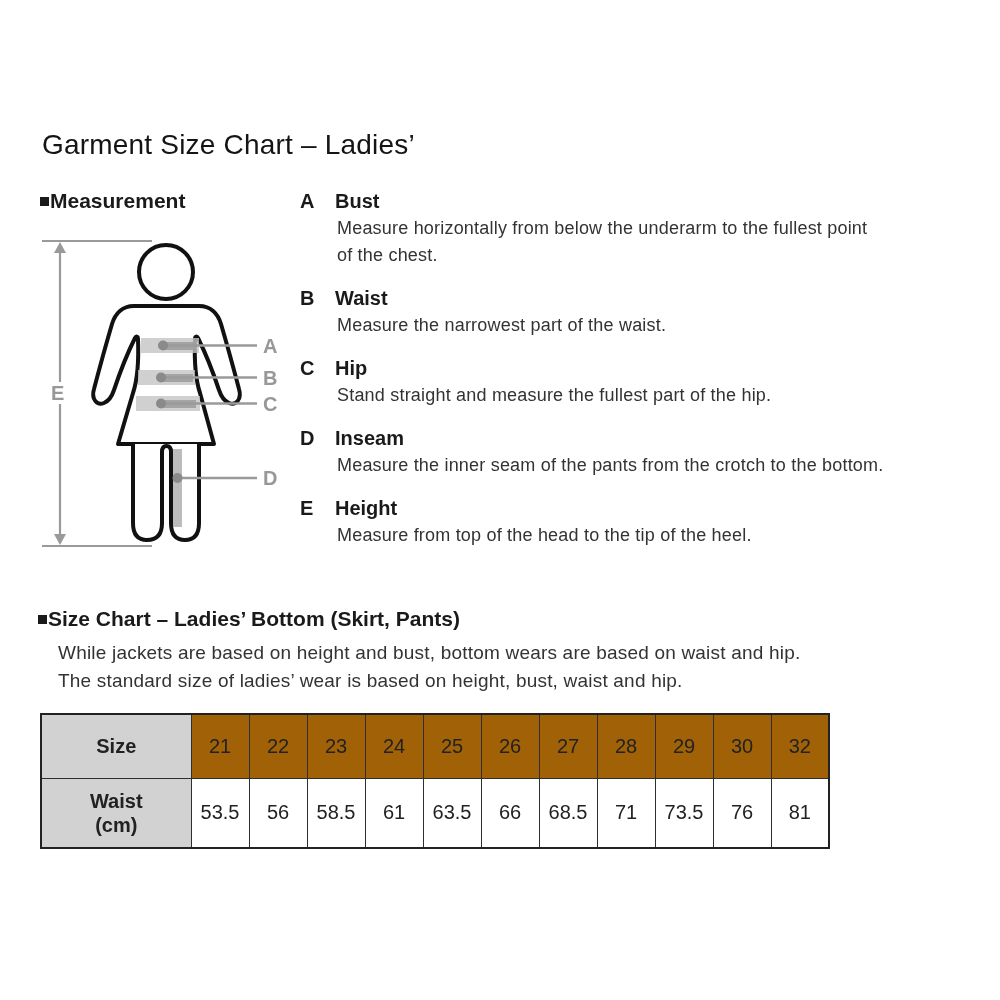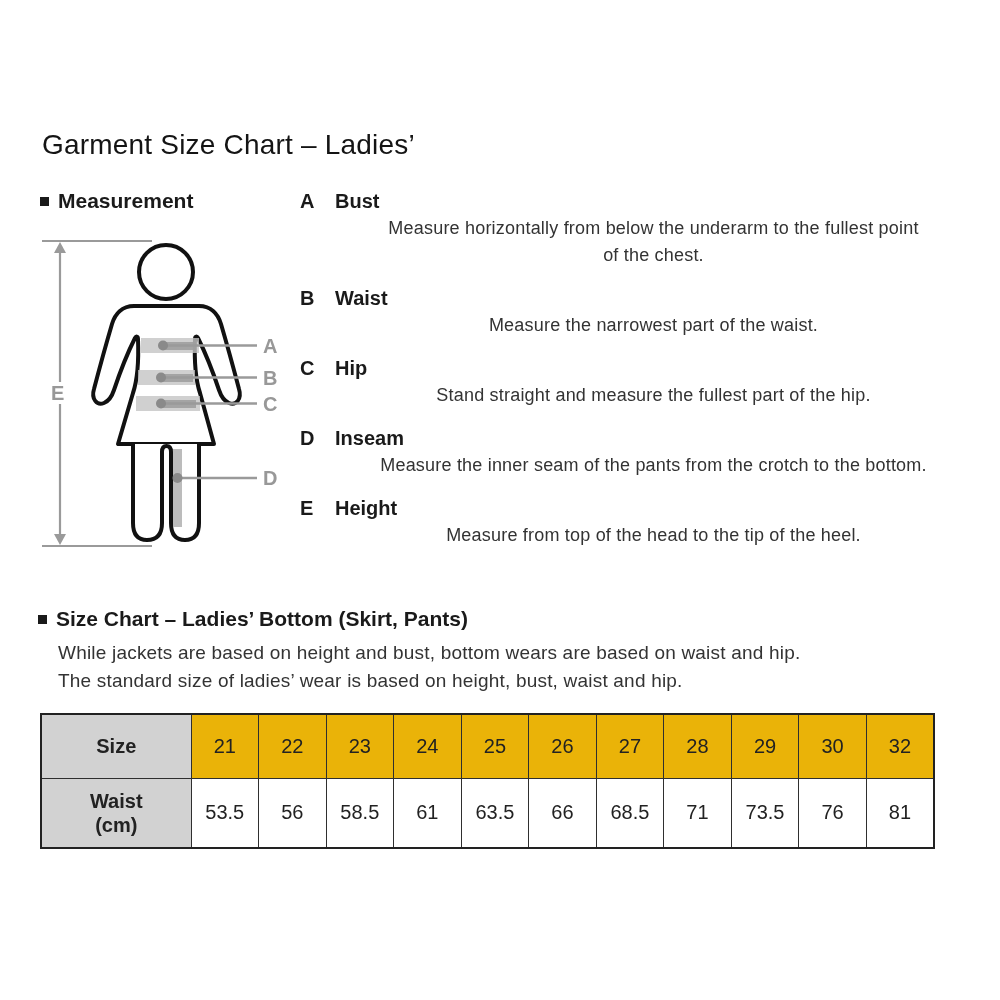--- a/index.html
+++ b/index.html
@@ -19,21 +19,21 @@
     font-size: 28px;
     font-weight: normal;
     color: #141414;
     letter-spacing: 0.2px;
     white-space: nowrap;
   }
   .sec-head {
     position: absolute;
     display: flex;
     align-items: center;
-    gap: 9px;
+    gap: 1px;
     font-size: 21px;
     font-weight: bold;
     color: #1a1a1a;
     white-space: nowrap;
   }
   .sec-head .bullet {
     width: 9px; height: 9px;
     background: #1a1a1a;
     display: inline-block;
     flex: 0 0 auto;
@@ -57,50 +57,49 @@
     line-height: 28px;
   }
   .def-key { width: 35px; flex: 0 0 auto; }
   .def-lines { padding-left: 37px; }
   .def-line {
     font-size: 18px;
     color: #333333;
     line-height: 27px;
     letter-spacing: 0.2px;
     white-space: nowrap;
-    text-align: center;
   }
 
   .sec-desc {
     position: absolute;
     left: 58px; top: 639px;
     font-size: 19px;
     color: #333333;
     line-height: 27.5px;
     letter-spacing: 0.2px;
     white-space: nowrap;
   }
 
   table.size-table {
     position: absolute;
     left: 40px; top: 713px;
-    width: 895px;
+    width: 790px;
     border-collapse: collapse;
     table-layout: fixed;
     font-size: 20px;
     color: #222222;
   }
   table.size-table td {
     border: 1.6px solid #2f2f2f;
     text-align: center;
     vertical-align: middle;
   }
   table.size-table { border: 2.5px solid #222222; }
   td.head-cell { background: #d2d2d2; font-weight: bold; }
-  td.size-cell { background: #eab308; font-weight: normal; }
+  td.size-cell { background: #a16207; font-weight: normal; }
   td.value-cell { background: #ffffff; font-weight: normal; }
   tr.row-sizes td { height: 64px; }
   tr.row-waist td { height: 70px; }
   col.label-col { width: 150px; }
   .two-line { line-height: 24px; }
 </style>
 </head>
 <body>
 
 <div class="page">

